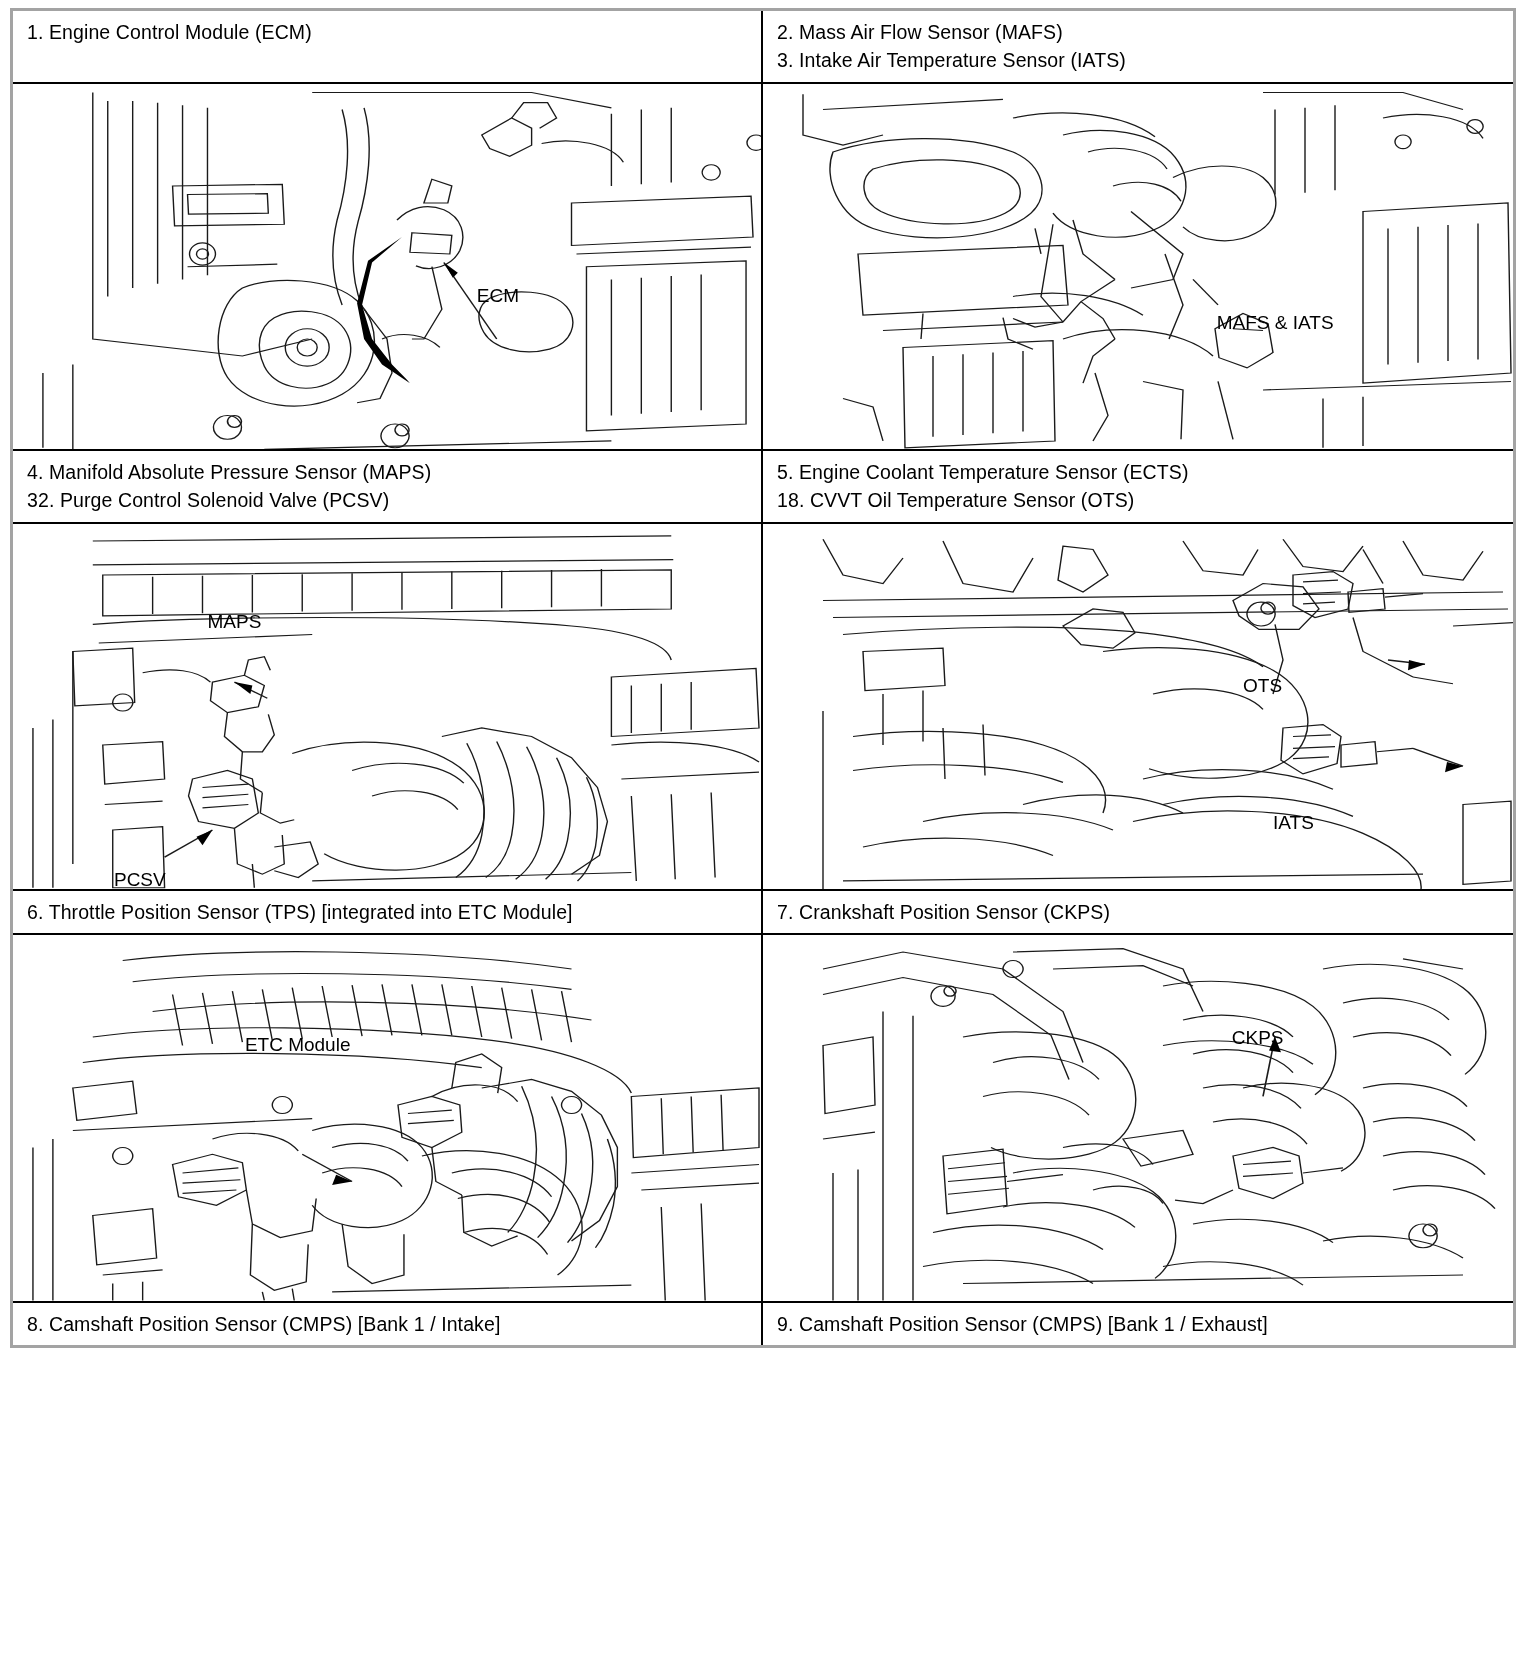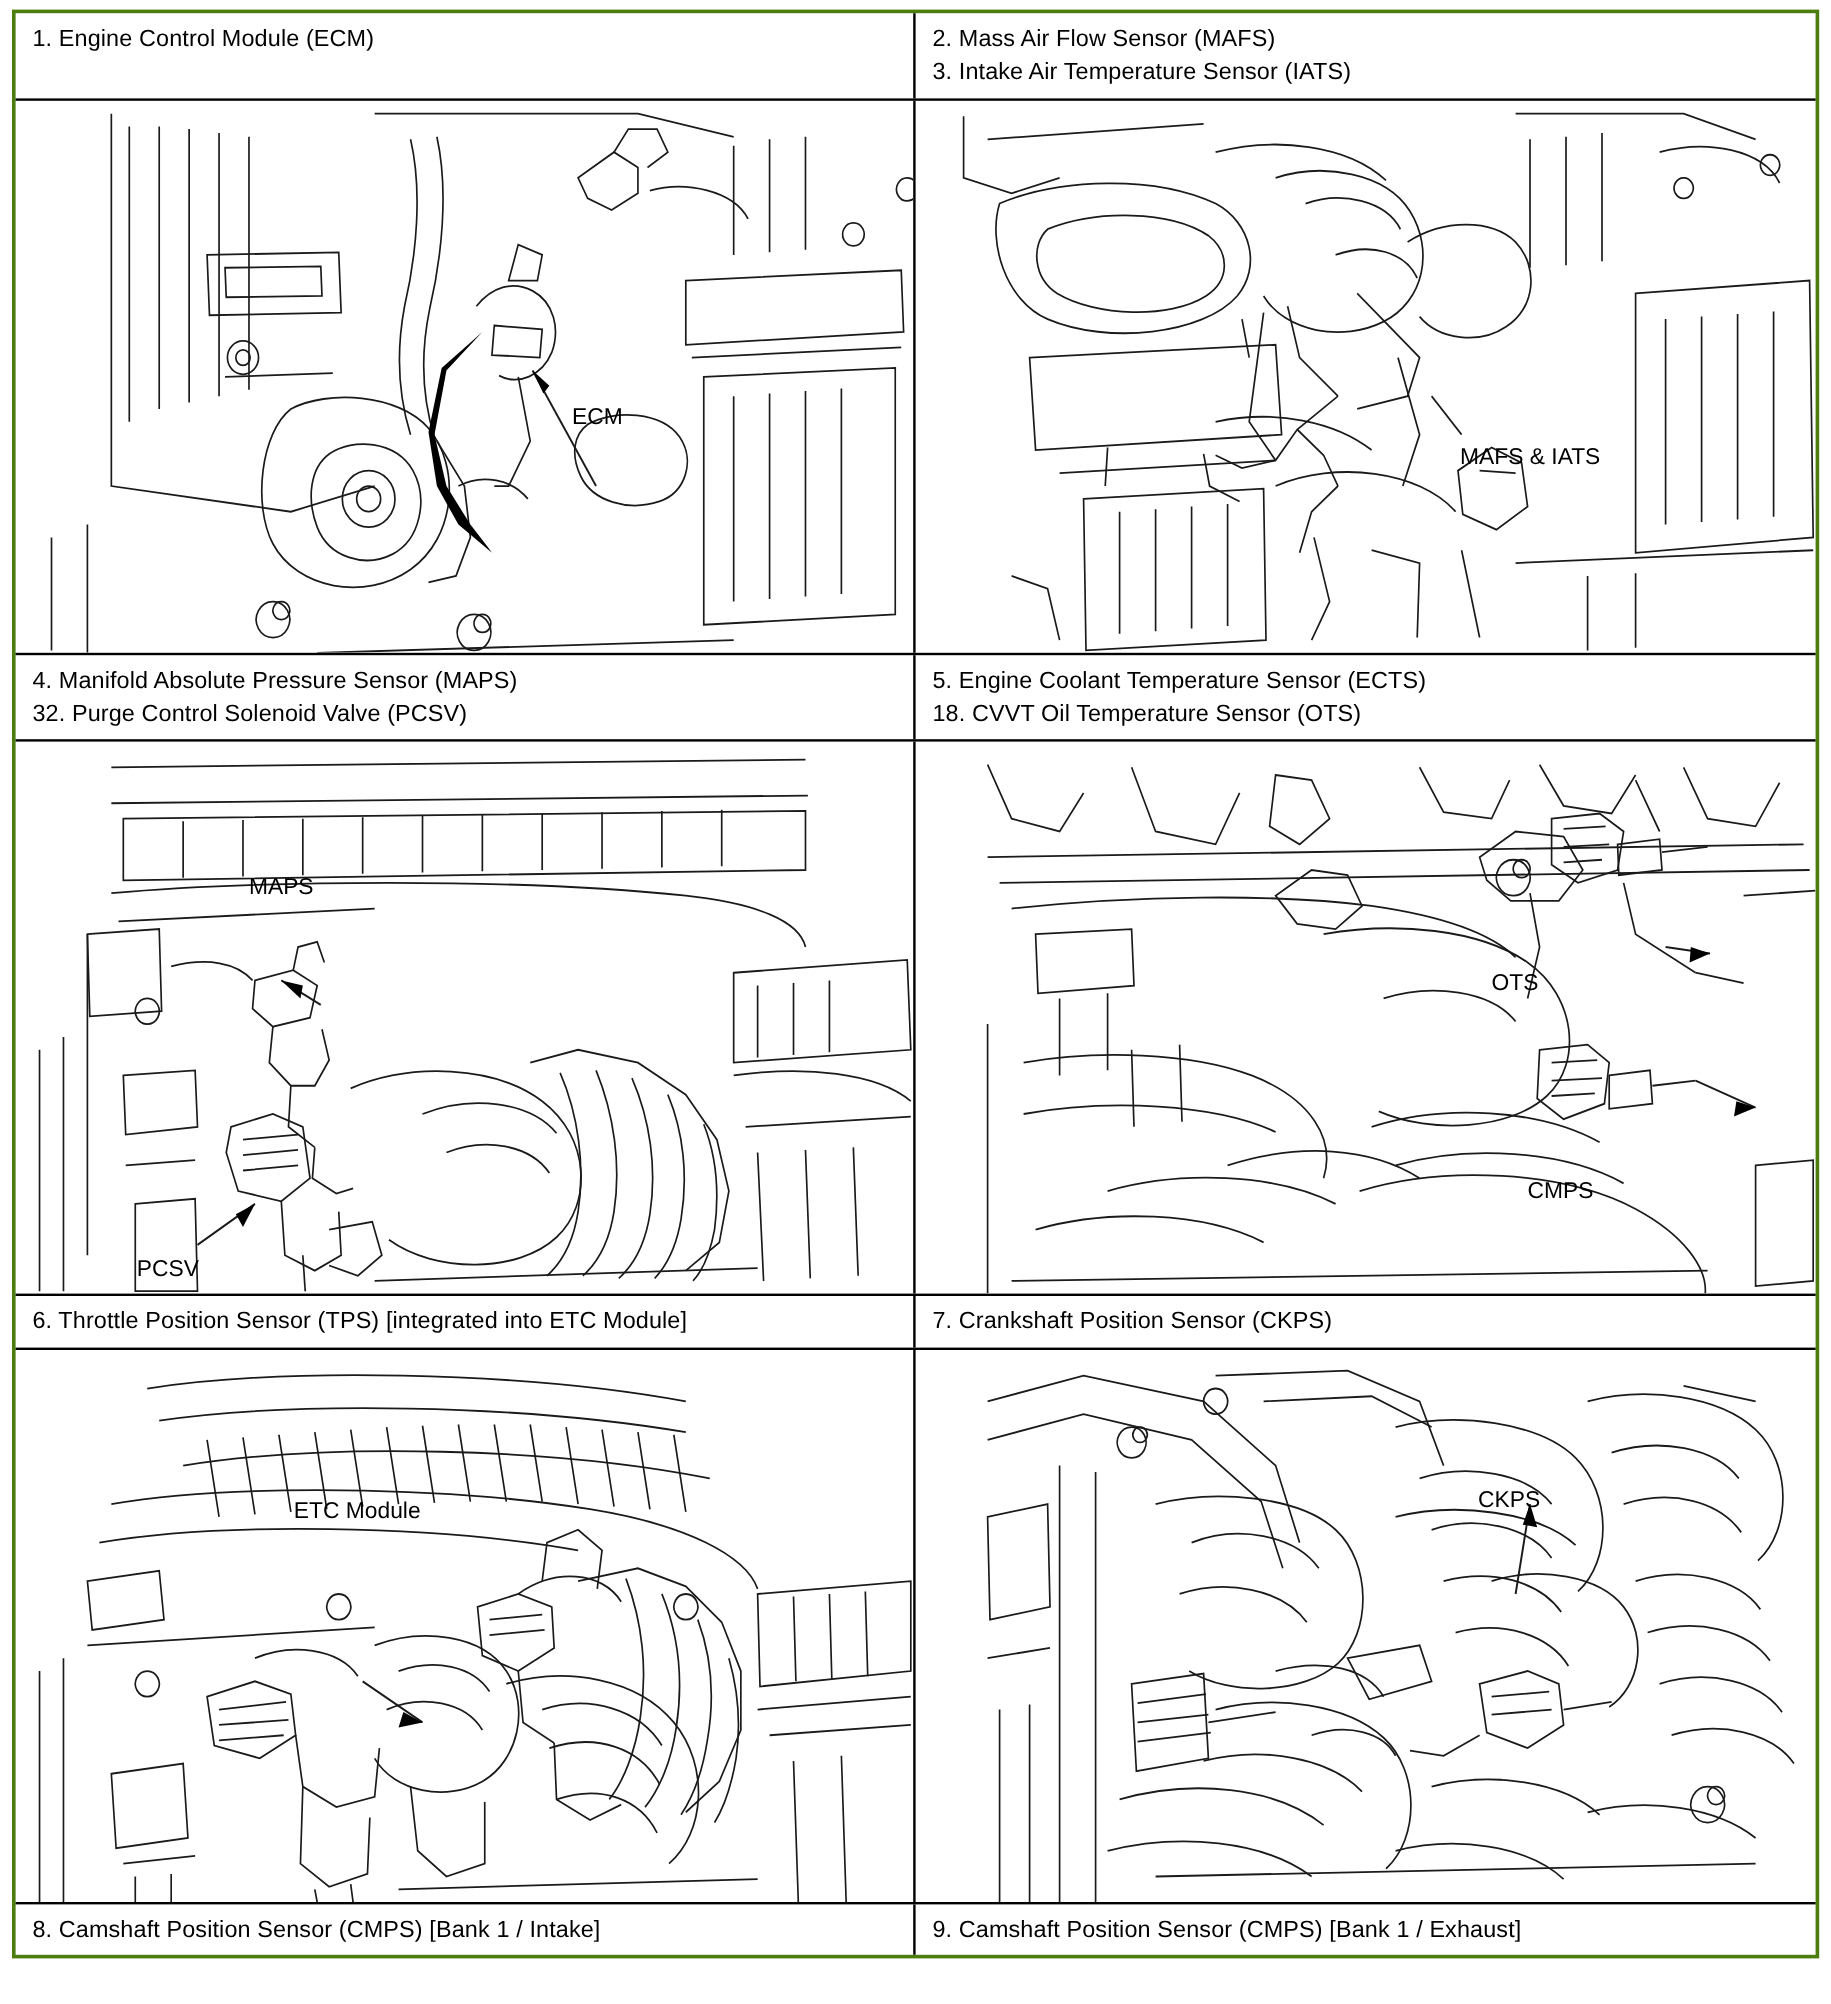--- a/index.html
+++ b/index.html
@@ -14,22 +14,22 @@
     color: #000;
     overflow: hidden;
   }
   .page {
     width: 1526px;
     height: 1670px;
     padding: 8px 10px 10px 10px;
   }
   .table {
     width: 1506px;
-    height: 1624px;
-    border: 3px solid #4d7c0f;
+    height: 1340px;
+    border: 3px solid #a3a3a3;
     display: flex;
     flex-direction: column;
   }
   .caption-row {
     display: flex;
     width: 100%;
     border-bottom: 2px solid #000;
     flex: 0 0 auto;
   }
   .caption-cell {
@@ -292,21 +292,21 @@
             <path d="M700 285 L684 280 L682 292 Z" fill="#000" stroke="none"></path>
             <path d="M625 160 L662 165" stroke-width="1.6"></path>
             <path d="M662 165 L646 160 L645 172 Z" fill="#000" stroke="none"></path>
             <path d="M690 120 L750 116"></path>
             <path d="M700 330 L748 326 L748 420 L700 424 Z"></path>
             <path d="M80 420 L660 412"></path>
             <path d="M180 240 L182 300 M220 236 L222 296"></path>
           </svg>
         </div>
         <div class="callout" style="left:64%; top:41.5%;">OTS</div>
-        <div class="callout" style="left:68%; top:79%;">CMPS</div>
+        <div class="callout" style="left:68%; top:79%;">IATS</div>
       </div>
     </div>
 
     <div class="caption-row">
       <div class="caption-cell left">
         <span class="line">6. Throttle Position Sensor (TPS) [integrated into ETC Module]</span>
       </div>
       <div class="caption-cell right">
         <span class="line">7. Crankshaft Position Sensor (CKPS)</span>
       </div>

